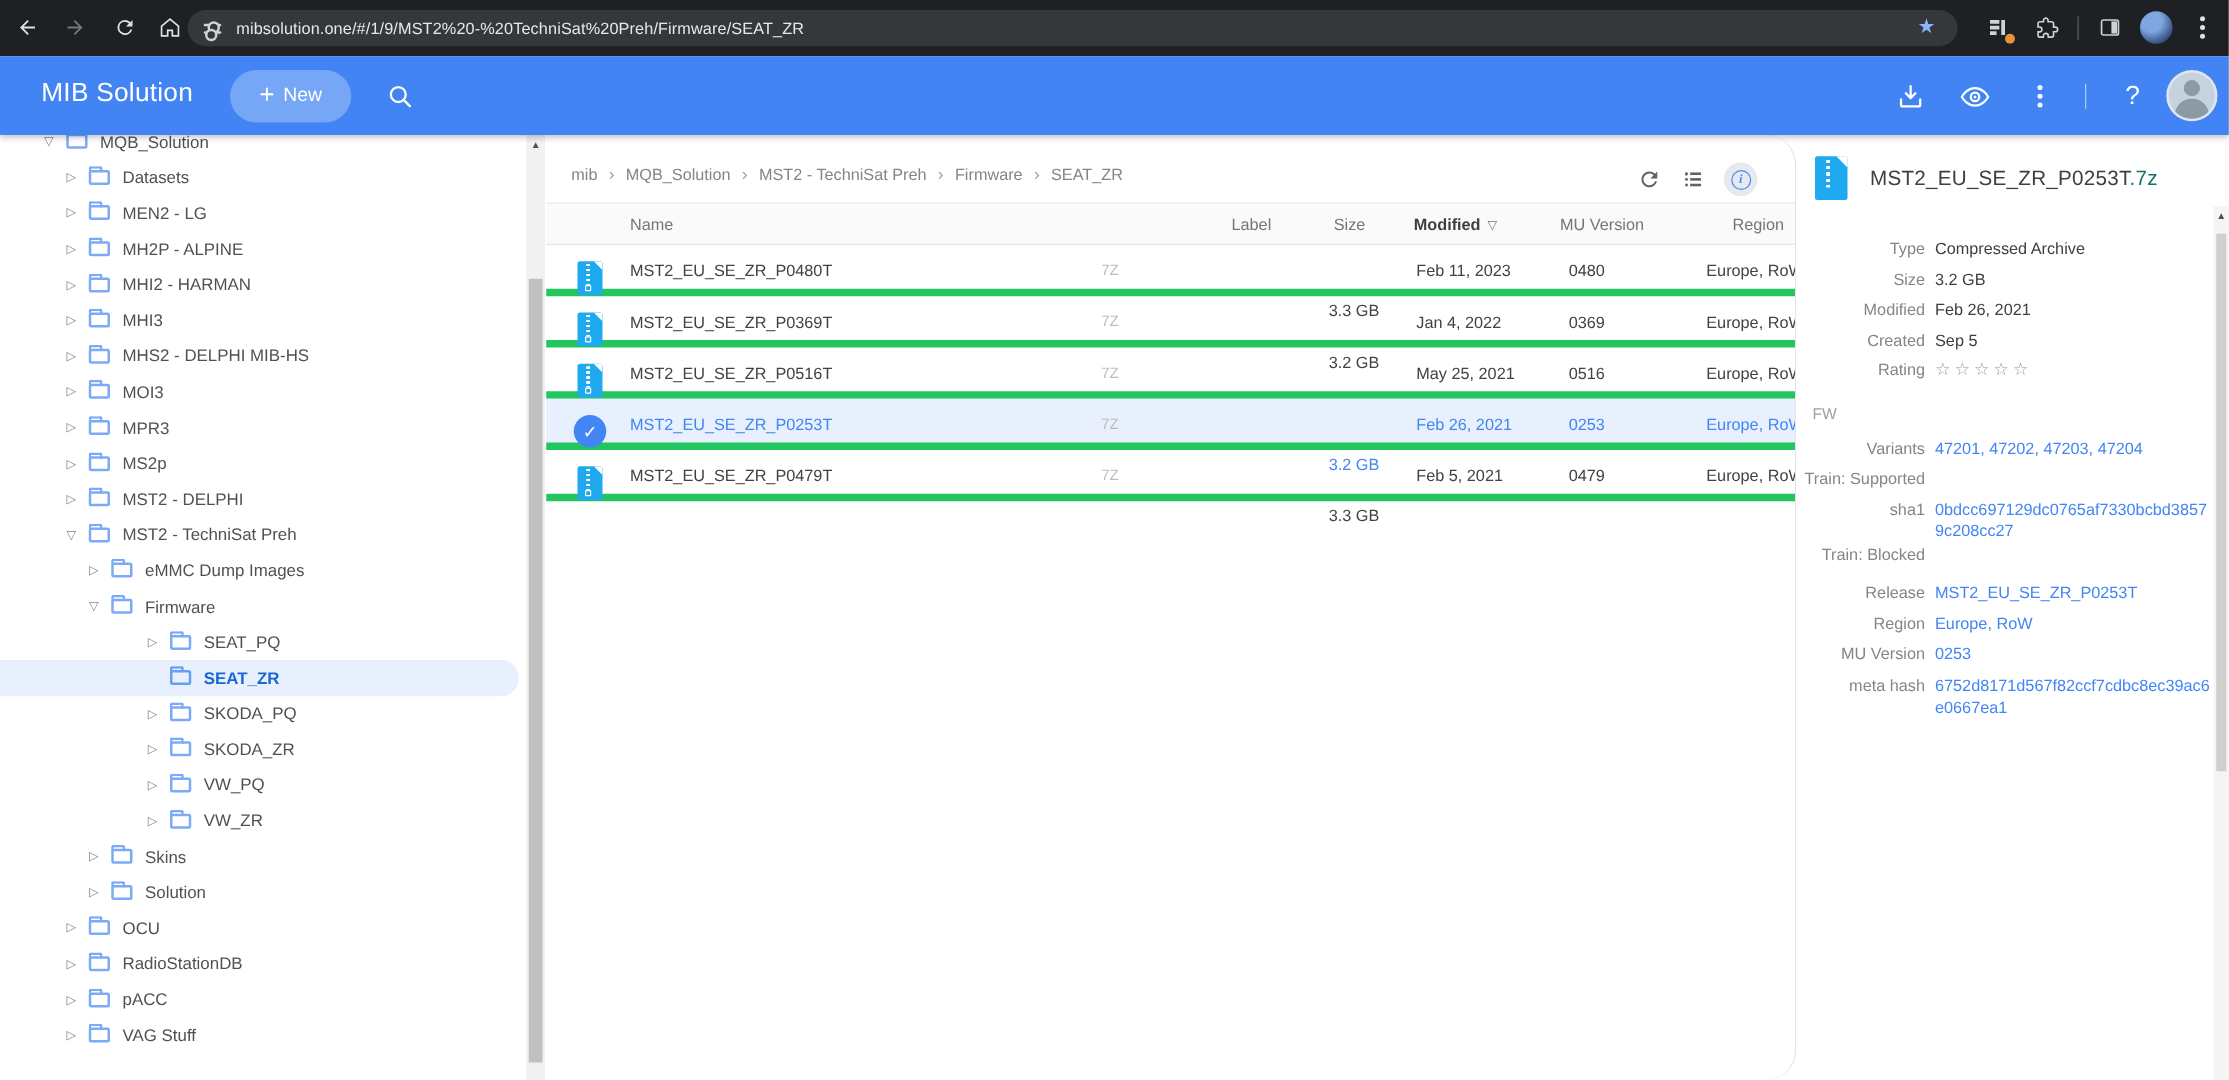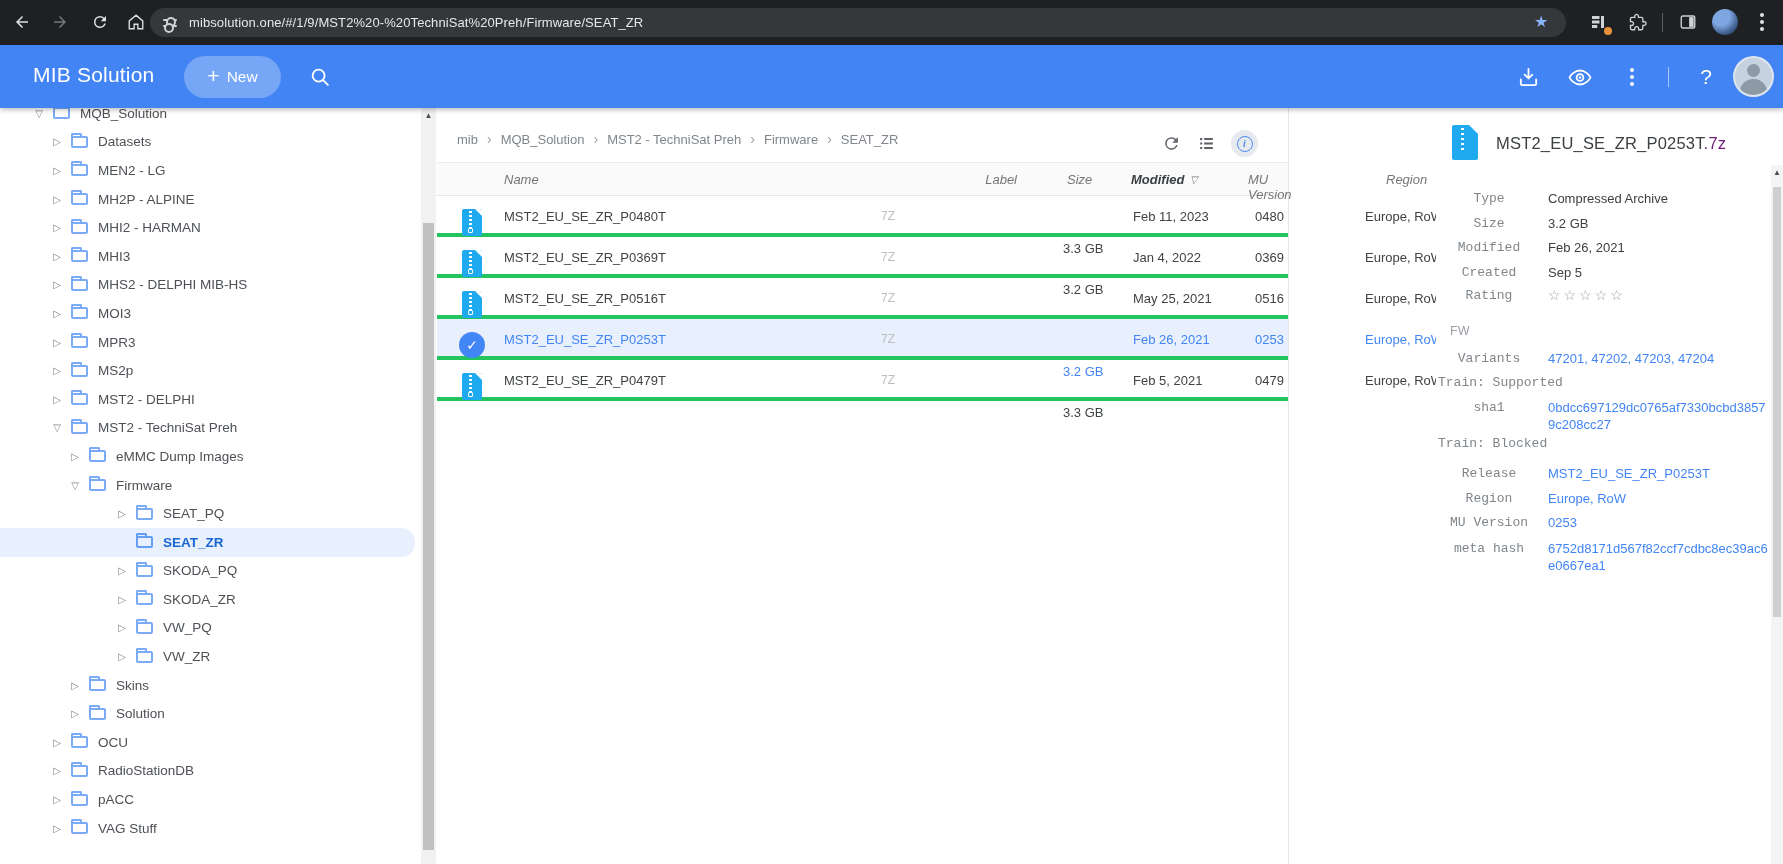--- a/index.html
+++ b/index.html
@@ -49,33 +49,33 @@
   .trow.selected { background:#e8f0fe; border-radius:0 14px 14px 0; width:415px; }
   .trow.selected .tlabel { color:#1967d2; font-weight:700; }
   .trow.selected .fold { border-color:#669df6; } .trow.selected .fold::before { border-color:#669df6; }
 
   
   .sb-track { position:absolute; background:#f1f1f1; }
   .sb-thumb { position:absolute; background:#c1c1c1; }
   .sb-arrow { position:absolute; font-size:8px; color:#505050; width:100%; text-align:center; }
 
   
-  #main { position:absolute; left:437px; top:108px; width:852px; height:756px; background:#fff; border-right:1px solid #e4e4e4; }
+  #main { position:absolute; left:437px; top:108px; width:1000px; height:756px; background:#fff; border-right:1px solid #e4e4e4;border-radius:24px; }
   #breadcrumb { position:absolute; left:20px; top:23px; font-size:13px; color:#80868b; display:flex; gap:9px; align-items:center; white-space:nowrap; }
   #breadcrumb .sep { color:#9aa0a6; font-size:14px; }
   .crumb { cursor:pointer; }
   #view-icons { position:absolute; top:22px; right:30px; display:flex; align-items:center; gap:15px; }
   .vic { width:20px; height:20px; color:#5f6368; display:flex; align-items:center; justify-content:center; }
   #info-btn { width:27px; height:27px; border-radius:50%; background:#e6e9ed; display:flex; align-items:center; justify-content:center; }
   #info-glyph { width:16px; height:16px; border:1.5px solid #4b8bf5; border-radius:50%; color:#4b8bf5; font-size:10px; font-weight:700; display:flex; align-items:center; justify-content:center; font-family:"Liberation Serif", serif; font-style:italic; }
 
   #thead { position:absolute; left:0; top:54px; width:100%; height:34px; background:#fafafa; border-top:1px solid #ececec; border-bottom:1px solid #e6e6e6; font-size:13px; color:#757575; }
-  #thead span { position:absolute; top:9px;font-style:italic; }
+  #thead span { position:absolute; top:9px; }
   .rows { position:absolute; left:0; top:88px; width:100%; }
-  .frow-t { position:relative; height:41px; border-bottom:4px solid #22c55e; font-size:13px; color:#3f4346; cursor:pointer; }
+  .frow-t { position:relative; height:41px; border-bottom:6px solid #22c55e; font-size:13px; color:#3f4346; cursor:pointer; }
   .frow-t span { position:absolute; top:13px; }
   .frow-t.selected { background:#e8f0fe; }
   .frow-t.selected .c-name, .frow-t.selected .c-size, .frow-t.selected .c-date, .frow-t.selected .c-mu, .frow-t.selected .c-region { color:#4285f4; }
   .c-name { left:67px; } .c-7z { left:444px; color:#bdbdbd; font-size:12px; }
   .c-size { left:626px;margin-top:32px; } .c-date { left:696px; } .c-mu { left:818px; }
   .c-region { left:928px; width:71px; overflow:hidden; white-space:nowrap; }
 
   
   .zip { position:absolute; left:25px; top:7px; width:20px; height:27px; background:#1fa9ee; border-radius:2px; overflow:hidden; }
   .zip::before { content:""; position:absolute; right:0; top:0; border-style:solid; border-width:0 7px 7px 0; border-color:transparent #fff transparent transparent; }
@@ -83,23 +83,23 @@
      background:repeating-linear-gradient(#fff 0 2px, transparent 2px 4px); }
   .zip .pull { position:absolute; left:6px; top:19px; width:4.5px; height:5px; border:1.5px solid #fff; border-radius:1px; background:#1fa9ee; }
   .check-circle { position:absolute; left:22px; top:7px; width:26px; height:26px; border-radius:50%; background:#4285f4; color:#fff; font-size:14px; display:flex; align-items:center; justify-content:center; }
 
   
   #details { position:absolute; left:1438px; top:108px; width:345px; height:756px; background:#fff; }
   #dt-icon { position:absolute; left:14px; top:17px; width:26px; height:35px; background:#1fa9ee; border-radius:2px; }
   #dt-icon::before { content:""; position:absolute; right:0; top:0; border-style:solid; border-width:0 9px 9px 0; border-color:transparent #fff transparent transparent; }
   #dt-icon::after { content:""; position:absolute; left:9px; top:3px; width:3px; height:22px; background:repeating-linear-gradient(#fff 0 2.5px, transparent 2.5px 5px); }
   #dt-title { position:absolute; left:58px; top:26px; font-size:16.5px; color:#3c4043; letter-spacing:.2px; white-space:nowrap; }
-  #dt-title .ext { color:#701a75; }
+  #dt-title .ext { color:#0f766e; }
   .drow { position:absolute; font-size:13px; line-height:17px; }
-  .dlabel { position:absolute; left:0; width:102px; text-align:center; color:#80868b; white-space:nowrap;font-family:Liberation Mono, monospace; }
+  .dlabel { position:absolute; left:0; width:102px; text-align:right; color:#80868b; white-space:nowrap; }
   .dvalue { position:absolute; left:110px; width:224px; color:#3c4043; word-break:break-all; }
   .dvalue.link { color:#4285f4; cursor:pointer; }
   .dsection { position:absolute; left:12px; color:#9aa0a6; font-size:12.5px; }
   .stars { color:#9aa0a6; font-size:14px; letter-spacing:3px; }
 
   svg { display:block; }
 </style>
 </head>
 <body>
 

